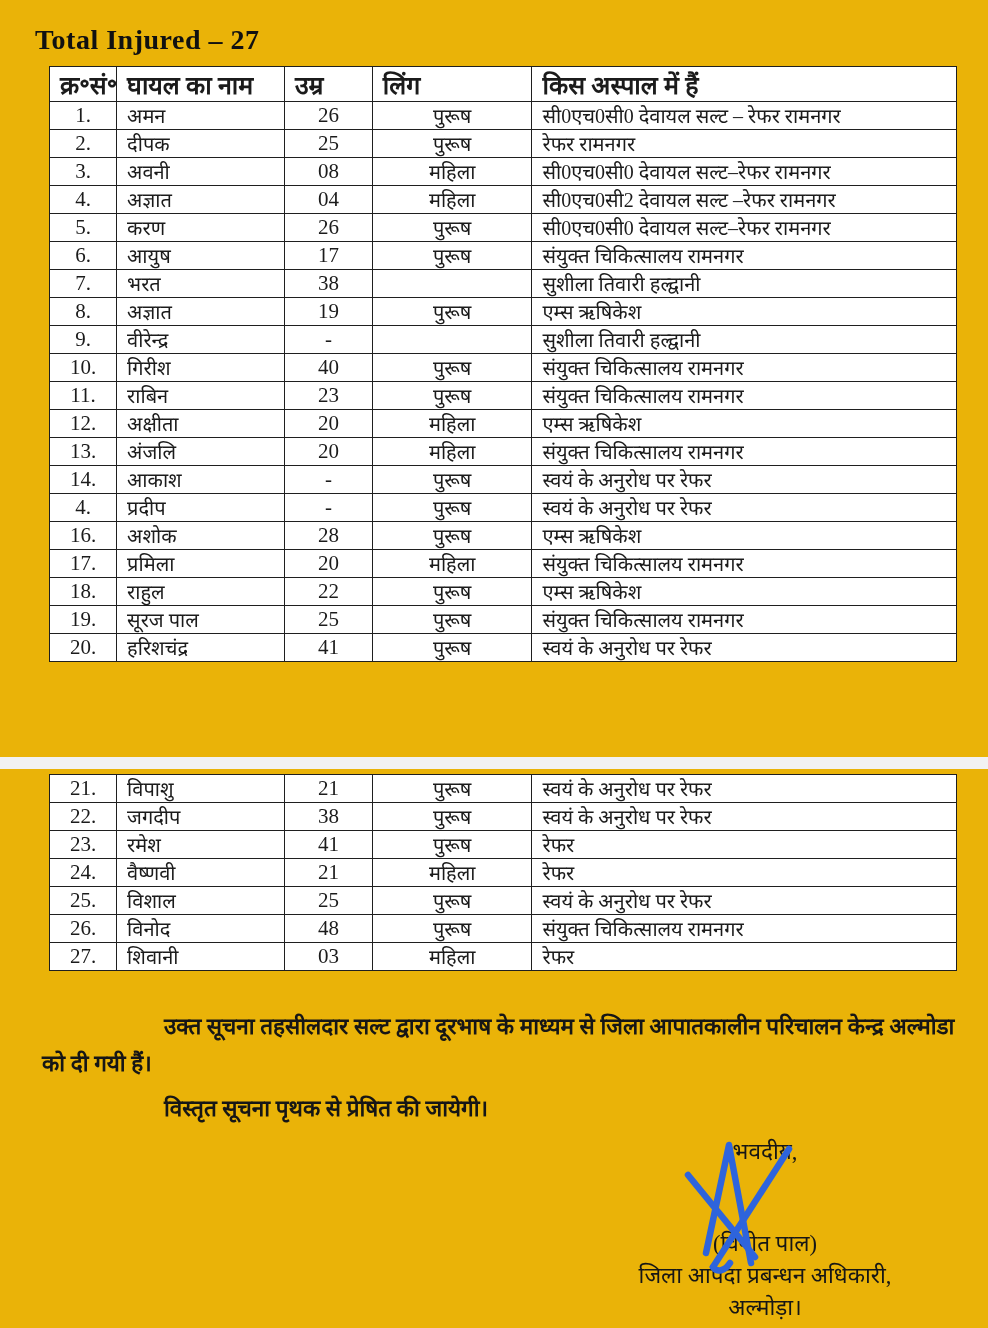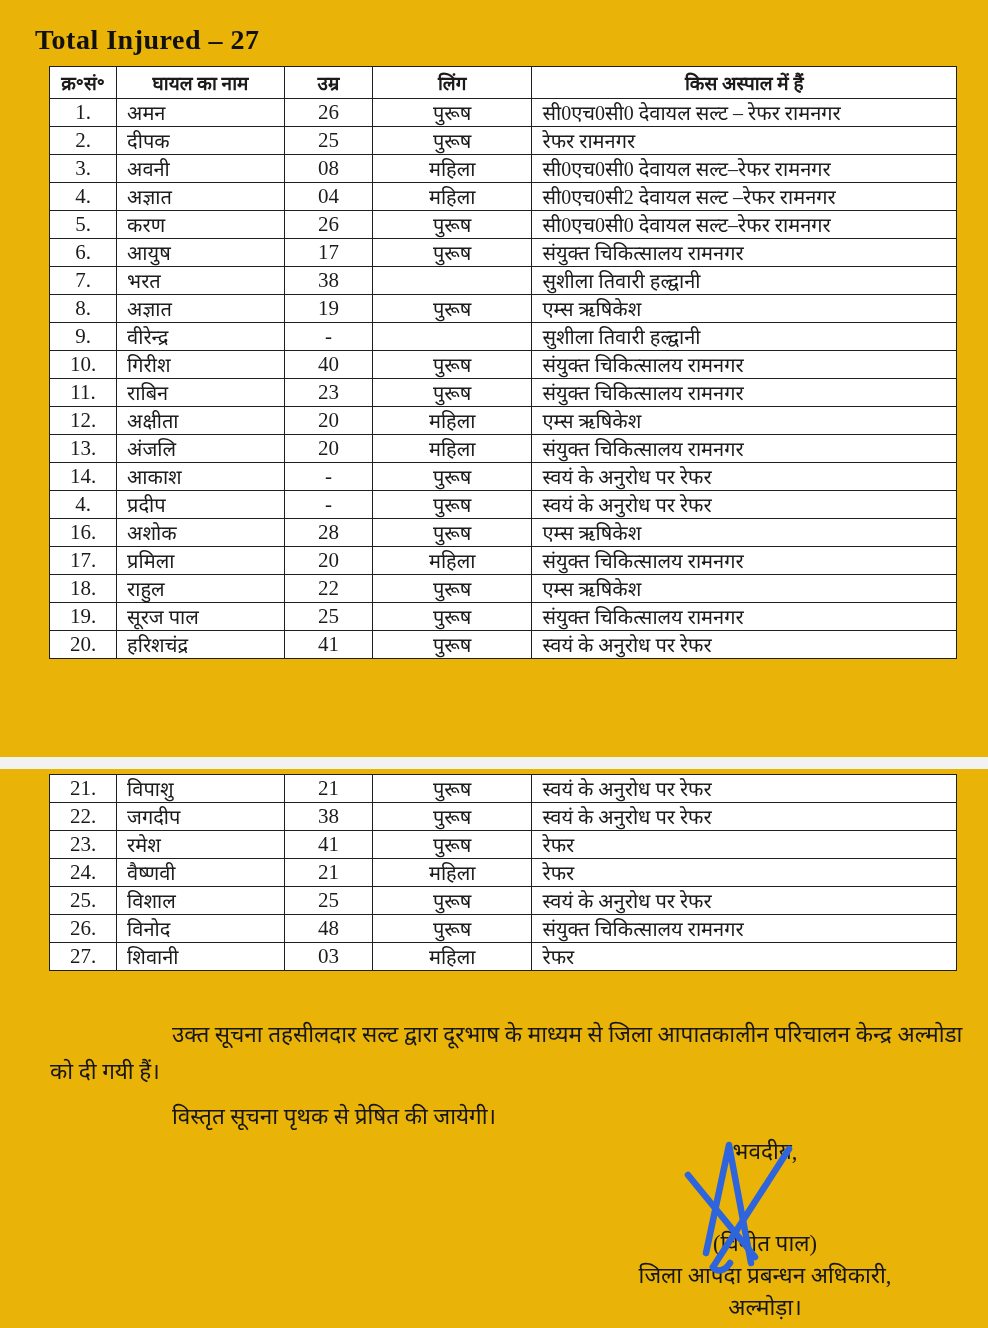--- a/index.html
+++ b/index.html
@@ -25,41 +25,41 @@
   table.tbl1{top:66px;}
   table.tbl2{top:774px;}
   .tbl th,.tbl td{
     border:1.6px solid #1f1f1f;
     padding:0 10px;
     overflow:hidden;white-space:nowrap;
     font-size:20px;
     vertical-align:middle;
   }
   .tbl1 thead th{
-    height:31px;font-size:19px;font-weight:bold;text-align:center;
+    height:31px;font-size:25px;font-weight:bold;text-align:left;
     font-family:"Liberation Serif","DejaVu Serif",serif;
   }
   .tbl1 tbody td{height:25px;}
   .tbl2 tbody td{height:25.7px;}
   td.c-sn,td.c-age{
     text-align:center;
     font-family:"Liberation Serif","DejaVu Serif",serif;
     font-size:21px;
   }
   td.c-gender{text-align:center;}
   td.c-name,td.c-hospital{text-align:left;}
   .pagebreak-band{
     position:absolute;left:0;top:757px;width:988px;height:12px;
     background:#f2f2f2;
   }
   .notes{
     position:absolute;left:42px;top:1008px;width:938px;
     font-size:22.5px;line-height:37px;color:#161616;
   }
-  .notes p{margin:8px;text-indent:122px;}
+  .notes p{margin:0;text-indent:122px;font-weight:bold;}
   .notes p + p{margin-top:8px;}
   .signature{
     position:absolute;left:565px;top:1136px;width:400px;
     text-align:center;font-size:22.5px;line-height:32px;color:#161616;
   }
   .sig-salutation{margin-bottom:60px;}
   .sig-scribble{
     position:absolute;left:675px;top:1135px;width:150px;height:150px;
     pointer-events:none;
   }

